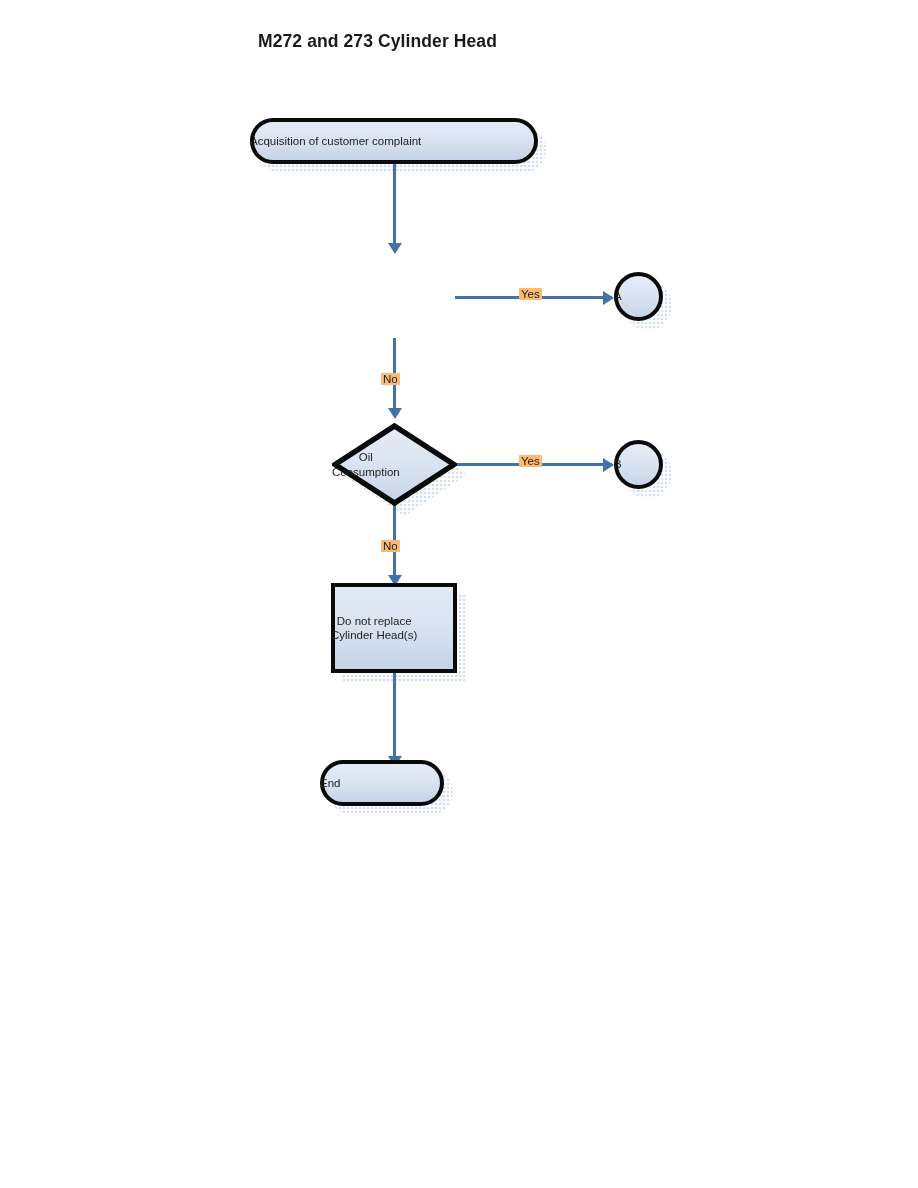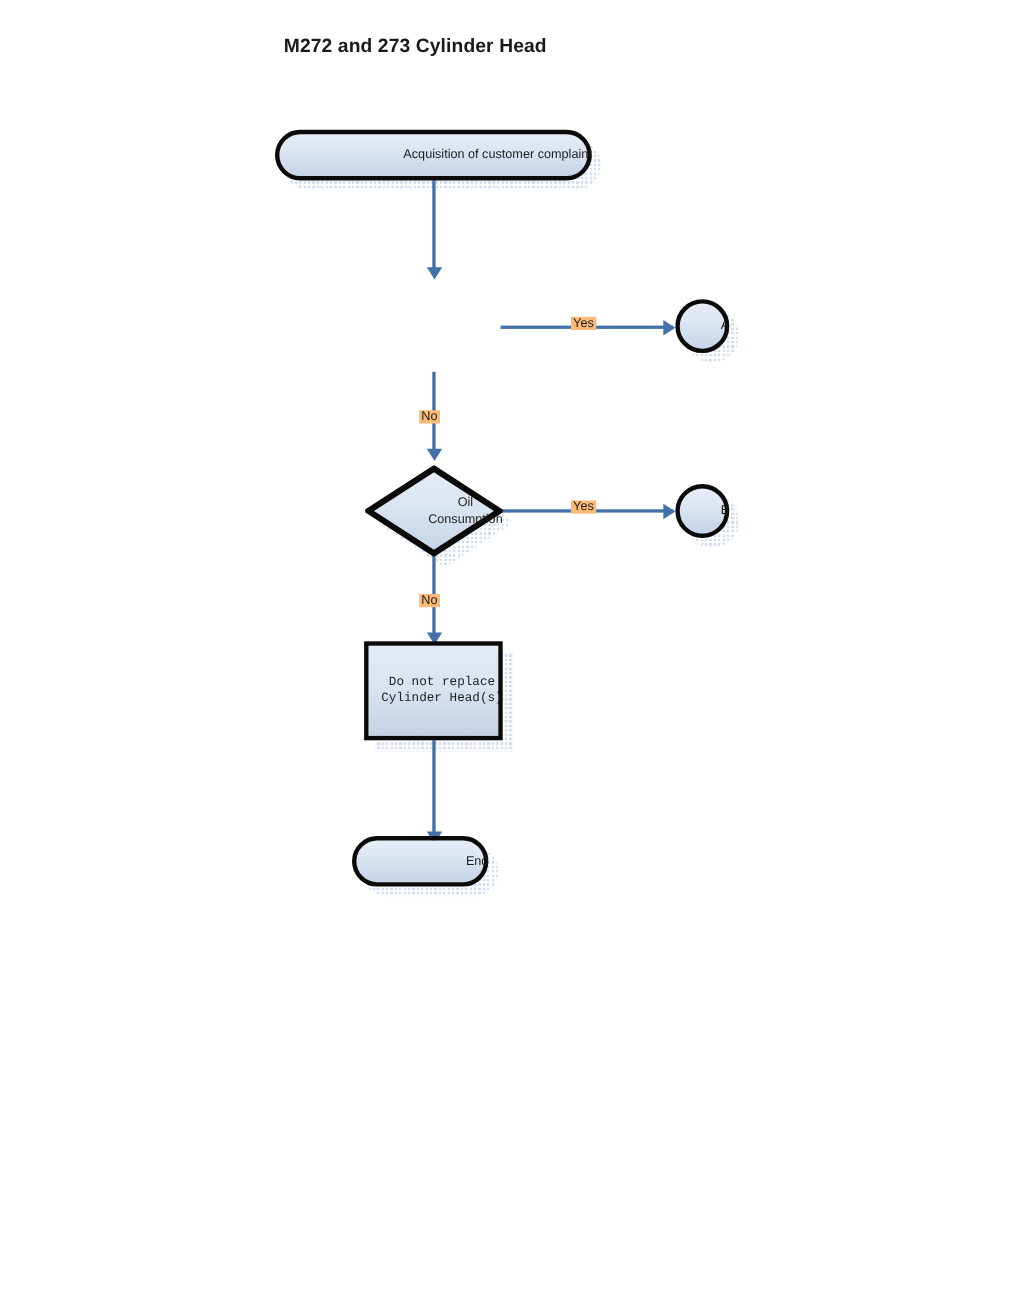--- a/index.html
+++ b/index.html
@@ -41,21 +41,21 @@
     text-align: center;
     line-height: 1.22;
     white-space: pre-line;
     pointer-events: none;
   }
 
   .node {
     position: absolute;
     display: flex;
     align-items: center;
-    justify-content: flex-end;
+    justify-content: flex-start;
     box-sizing: border-box;
   }
 
   
   .shadow {
     position: absolute;
     z-index: 0;
     background-color: #ccd9ee;
     background-image:
       repeating-linear-gradient(90deg, rgba(255,255,255,.85) 0 2px, rgba(255,255,255,0) 2px 4px),
@@ -204,21 +204,21 @@
   <div class="node connector" style="left:614px; top:440px; width:49px; height:49px;">
     <div class="shadow" style="left:9px; top:9px; width:49px; height:49px;"></div>
     <div class="body"></div>
     <div class="node-label">B</div>
   </div>
 
   <div class="edge-line edge-v" style="left:393px; top:505px; height:71px;"></div>
   <div class="arrow-down" style="left:387.5px; top:575px;"></div>
   <div class="edge-label" style="left:381px; top:540px;">No</div>
 
-  <div class="node process" style="left:331px; top:583px; width:126px; height:90px;font-family:Liberation Mono, monospace;">
+  <div class="node process" style="left:331px; top:583px; width:126px; height:90px;">
     <div class="shadow" style="left:10px; top:10px; width:126px; height:90px;"></div>
     <div class="body"></div>
     <div class="node-label">Do not replace
 Cylinder Head(s)</div>
   </div>
 
   <div class="edge-line edge-v" style="left:393px; top:673px; height:84px;"></div>
   <div class="arrow-down" style="left:387.5px; top:756px;"></div>
 
   <div class="node terminator" style="left:320px; top:760px; width:124px; height:46px;">

